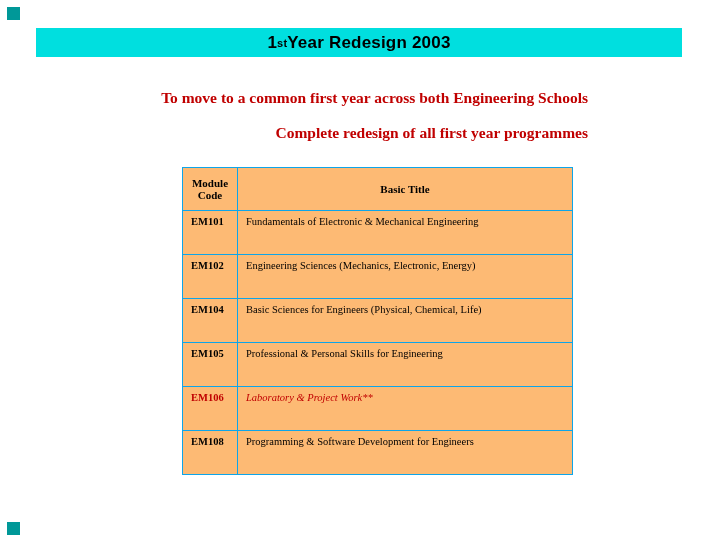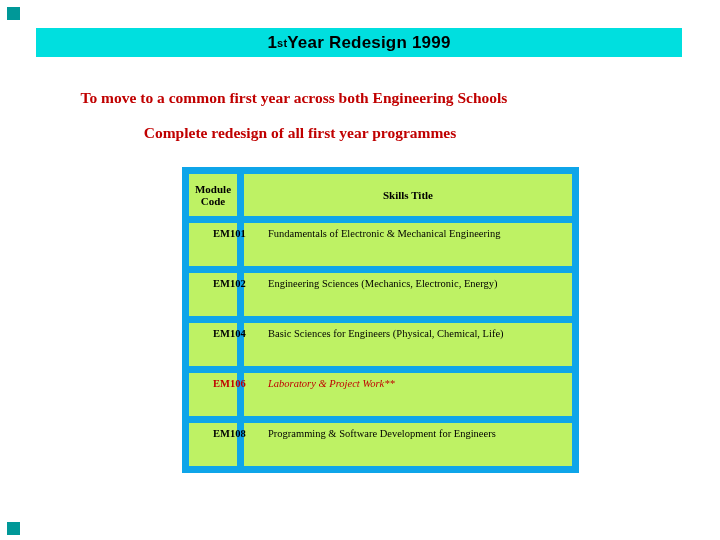--- a/index.html
+++ b/index.html
@@ -44,107 +44,111 @@
   .title-bar sup {
     font-size: 11px;
     line-height: 0;
     vertical-align: super;
   }
 
   .subtitle {
     position: absolute;
     left: 0;
     width: 588px;
-    text-align: center;
+    text-align: right;
     color: #c00000;
     font-family: "Liberation Serif", serif;
     font-weight: bold;
     font-size: 15.5px;
   }
   .subtitle.line1 { top: 89px; }
-  .subtitle.line2 { top: 124px; margin-left: 6px; }
+  .subtitle.line2 { top: 124px; }
 
   table.module-table {
     position: absolute;
     left: 182px;
     top: 167px;
     width: 390px;
     border-collapse: collapse;
     table-layout: fixed;
     font-family: "Liberation Serif", serif;
     color: #000000;
   }
   table.module-table col.code-col  { width: 55px; }
   table.module-table col.title-col { width: 335px; }
   table.module-table th,
   table.module-table td {
-    border: 7px solid #0ea5e9;
-    background: #bef264;
+    border: 1px solid #0ea5e9;
+    background: #fdba74;
   }
   table.module-table th {
     height: 38px;
     font-size: 11px;
     font-weight: bold;
     text-align: center;
     vertical-align: middle;
     padding: 2px;
   }
   table.module-table td {
     height: 36px;
     font-size: 10.5px;
     vertical-align: top;
-    padding: 5px 4px 2px 24px;
+    padding: 5px 4px 2px 8px;
   }
   table.module-table td.code {
     font-weight: bold;
   }
   table.module-table td.title {
     font-weight: normal;
   }
 </style>
 </head>
 <body>
 
 <div class="slide">
 
   <div class="corner-square top"></div>
   <div class="corner-square bottom"></div>
 
   <div class="title-bar">
     <span>1</span>
       <sup>st</sup>
-      <span> Year Redesign 1999</span>
+      <span> Year Redesign 2003</span>
   </div>
 
   <div class="subtitle line1">To move to a common first year across both Engineering Schools</div>
   <div class="subtitle line2">Complete redesign of all first year programmes</div>
 
   <table class="module-table">
     <colgroup>
       <col class="code-col">
       <col class="title-col">
     </colgroup>
     <thead>
       <tr>
         <th>Module Code</th>
-        <th>Skills Title</th>
+        <th>Basic Title</th>
       </tr>
     </thead>
     <tbody>
       <tr>
         <td class="code" style="color: rgb(0, 0, 0);">EM101</td>
         <td class="title" style="color: rgb(0, 0, 0);">Fundamentals of Electronic &amp; Mechanical Engineering</td>
       </tr>
       <tr>
         <td class="code" style="color: rgb(0, 0, 0);">EM102</td>
         <td class="title" style="color: rgb(0, 0, 0);">Engineering Sciences (Mechanics, Electronic, Energy)</td>
       </tr>
       <tr>
-        <td class="code" style="color: rgb(0, 0, 0); text-align: center;">EM104</td>
+        <td class="code" style="color: rgb(0, 0, 0);">EM104</td>
         <td class="title" style="color: rgb(0, 0, 0);">Basic Sciences for Engineers (Physical, Chemical, Life)</td>
+      </tr>
+      <tr>
+        <td class="code" style="color: rgb(0, 0, 0);">EM105</td>
+        <td class="title" style="color: rgb(0, 0, 0);">Professional &amp; Personal Skills for Engineering</td>
       </tr>
       <tr>
         <td class="code" style="color: rgb(192, 0, 0);">EM106</td>
         <td class="title" style="color: rgb(192, 0, 0); font-style: italic;">Laboratory &amp; Project Work**</td>
       </tr>
       <tr>
         <td class="code" style="color: rgb(0, 0, 0);">EM108</td>
         <td class="title" style="color: rgb(0, 0, 0);">Programming &amp; Software Development for Engineers</td>
       </tr>
     </tbody>

